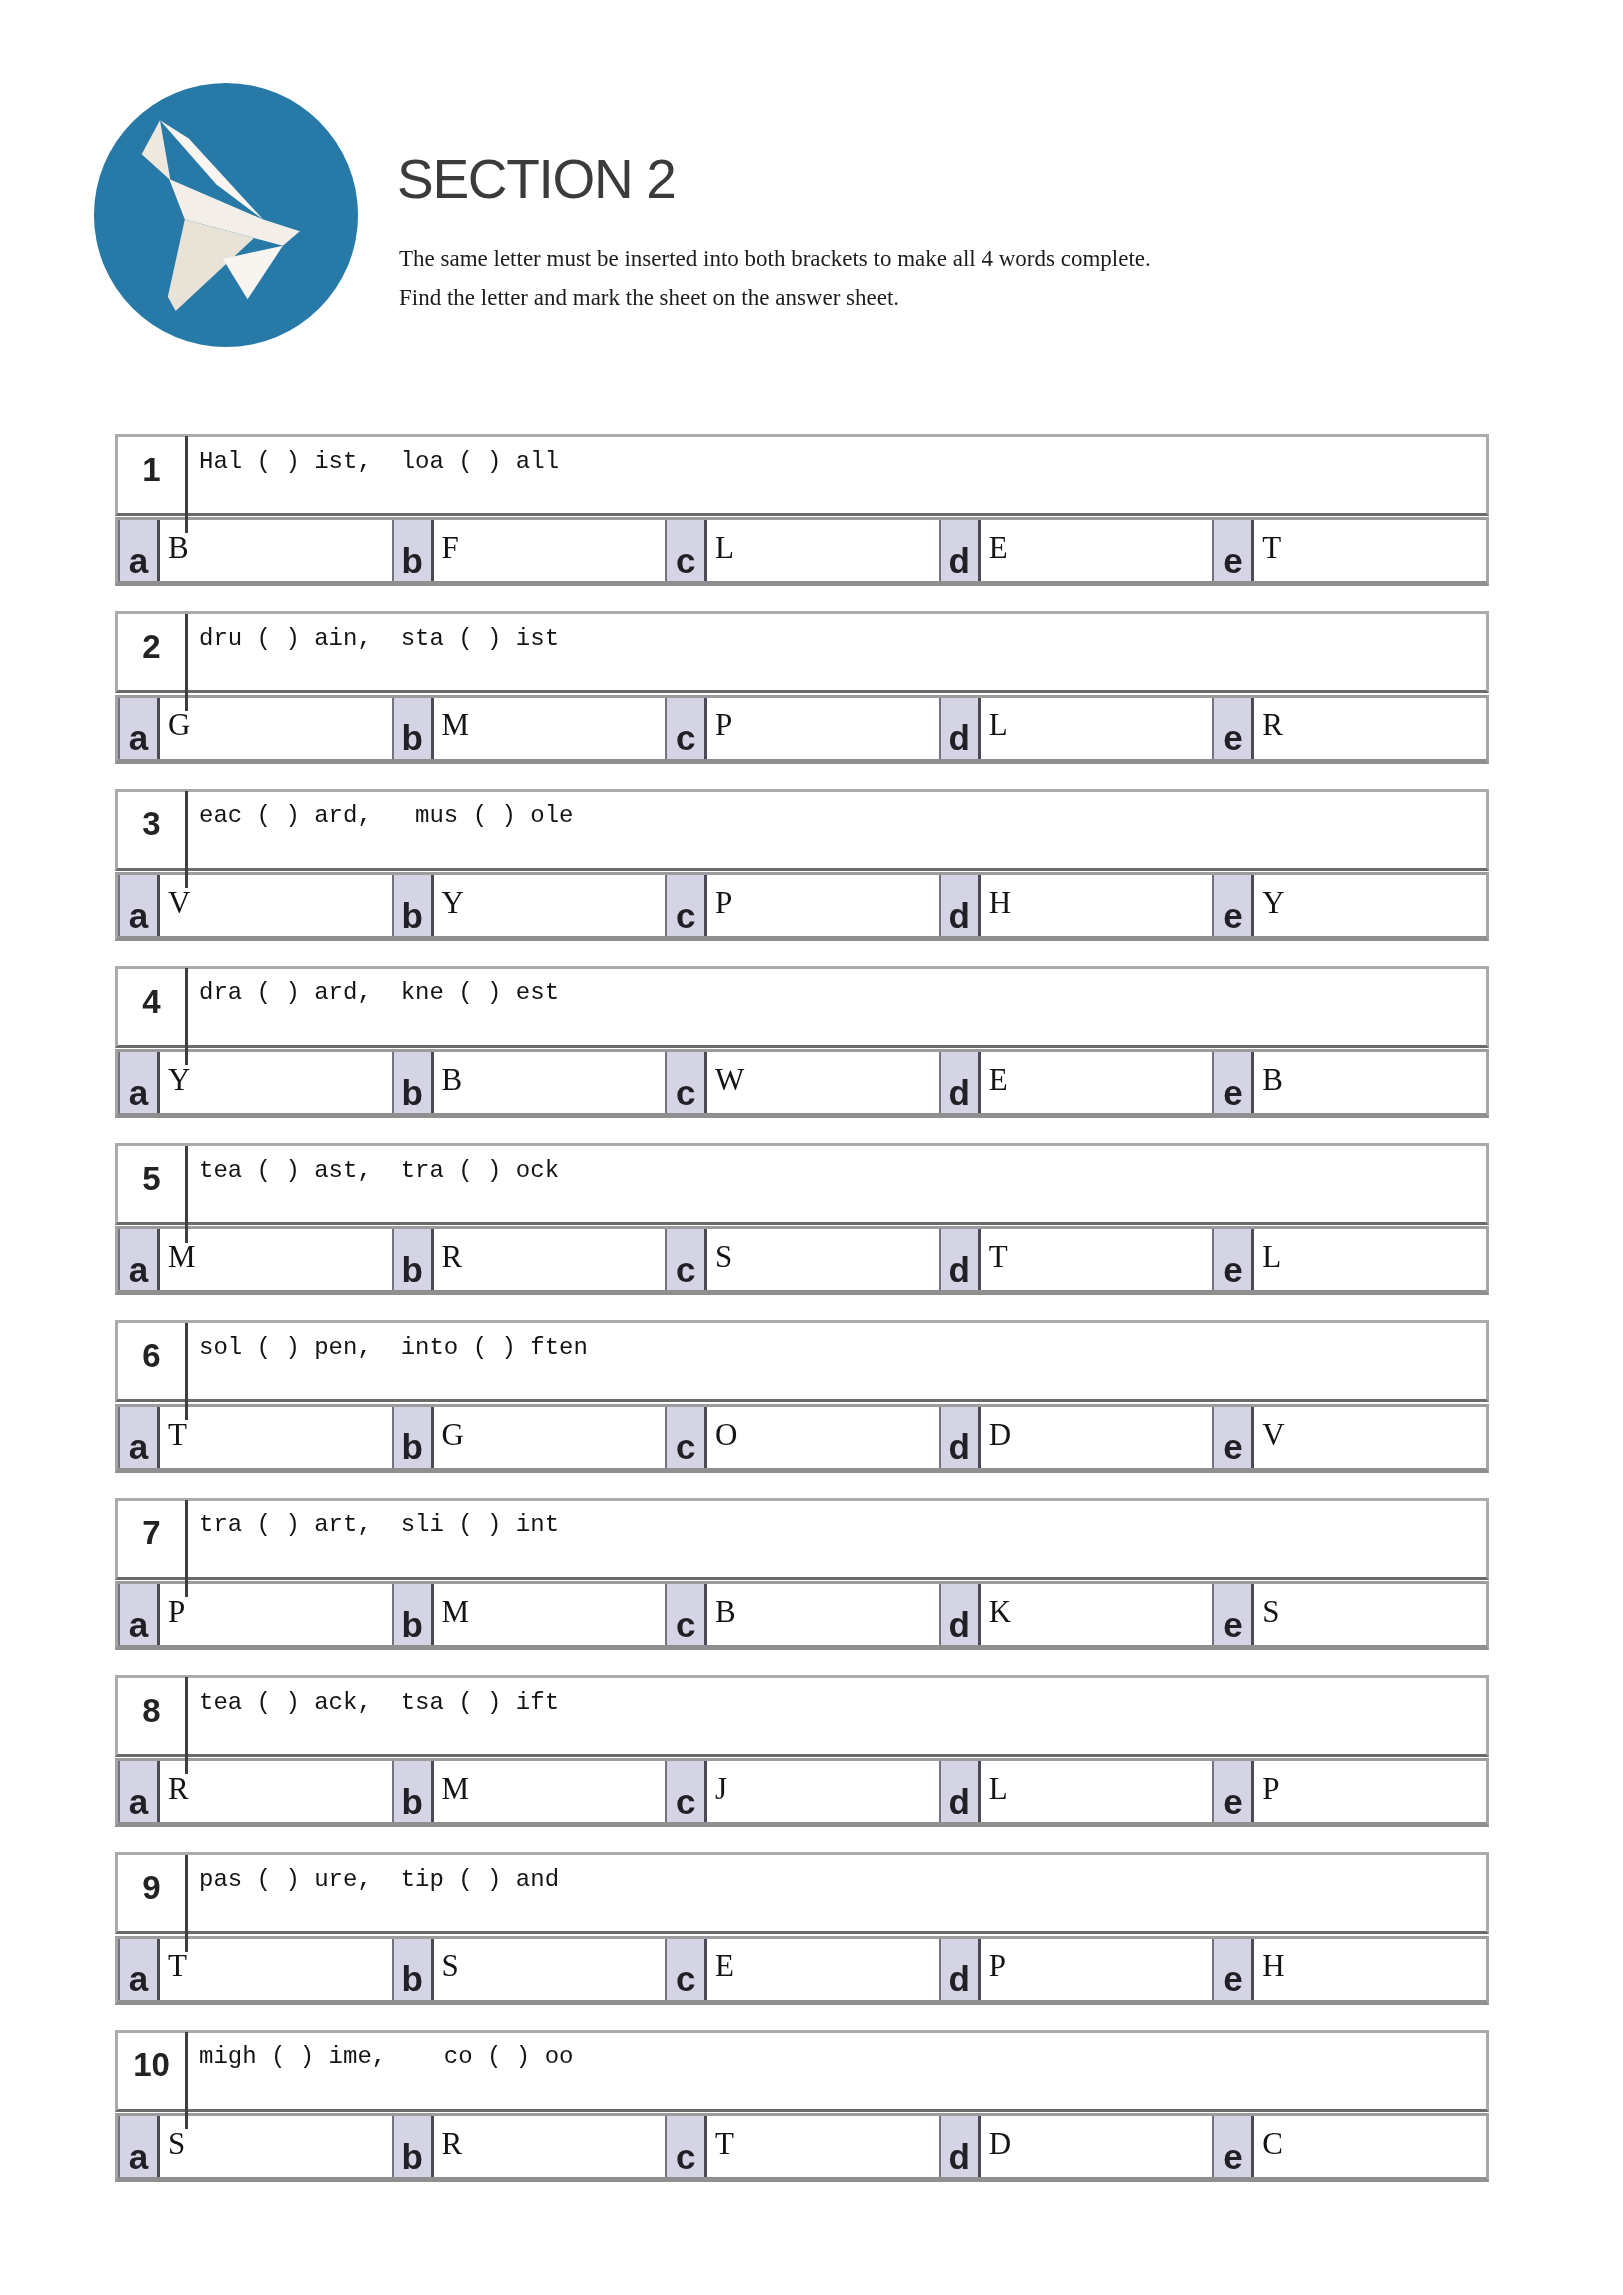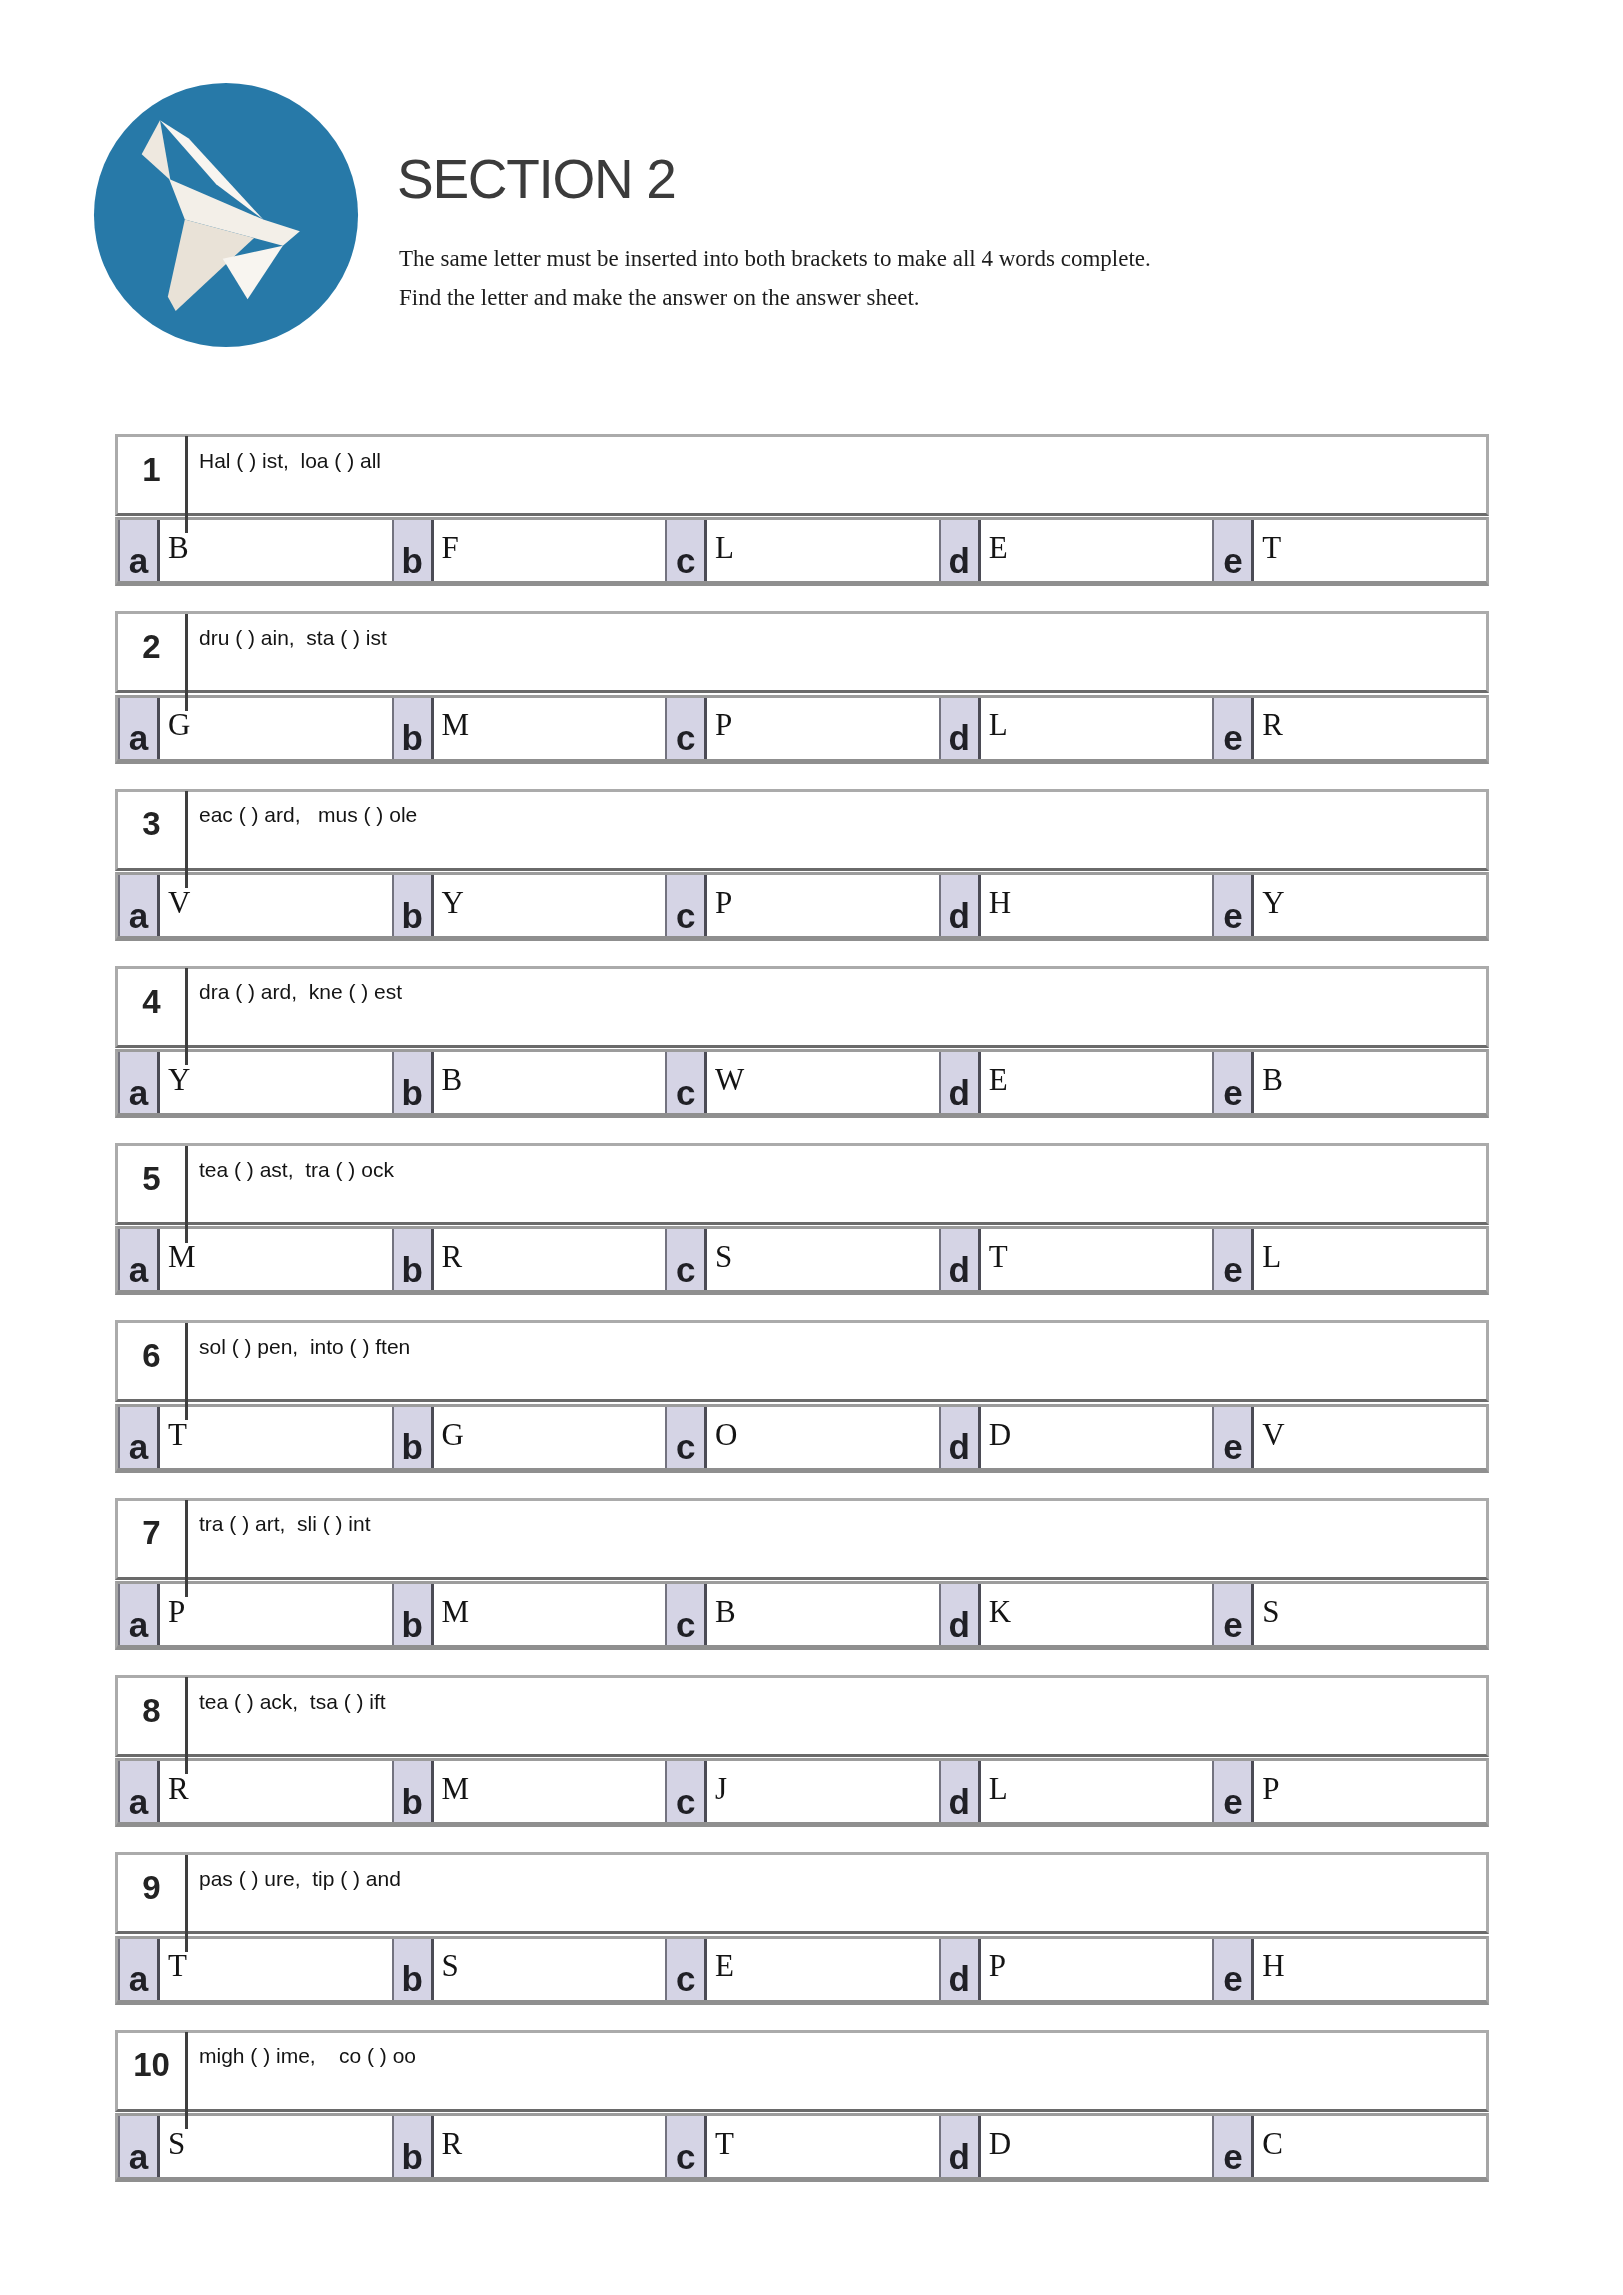--- a/index.html
+++ b/index.html
@@ -31,21 +31,21 @@
     position:absolute;left:0;top:0;width:67px;height:100%;
     padding-top:15.7px;text-align:center;
     font-weight:700;font-size:33px;color:#232323;line-height:1;
   }
   .num-line{
     position:absolute;left:67px;top:-0.7px;width:2.6px;height:97px;
     background:#3e3e3e;z-index:2;
   }
   .q-prompt{
     position:absolute;left:81px;top:10.5px;
-    font-family:Liberation Sans, sans-serif;font-size:21px;color:#141414;
+    font-family:Liberation Mono, monospace;font-size:24px;color:#141414;
     white-space:pre;line-height:1.2;
   }
 
   .o-row{
     height:69px;background:#fff;margin-top:1.3px;
     border:3.3px solid #a5a5a5;border-top-color:#9c9c9c;border-bottom:5.2px solid #8f8f8f;
     display:grid;grid-template-columns:repeat(5,1fr);
   }
   .opt{display:flex;align-items:stretch;height:100%;}
   .opt-label{
@@ -74,21 +74,21 @@
     </g>
   </svg>
 </div>
 
 <div class="titles">
   <div class="section-label">SECTION 2</div>
 </div>
 
 <div class="instructions">
   <div>The same letter must be inserted into both brackets to make all 4 words complete.</div>
-  <div>Find the letter and make the answer on the answer sheet.</div>
+  <div>Find the letter and mark the sheet on the answer sheet.</div>
 </div>
 
 <div class="questions">
 
   <div class="block">
     <div class="q-row">
       <div class="q-num">1</div>
       <div class="num-line"></div>
       <div class="q-prompt">Hal ( ) ist,  loa ( ) all</div>
     </div>

